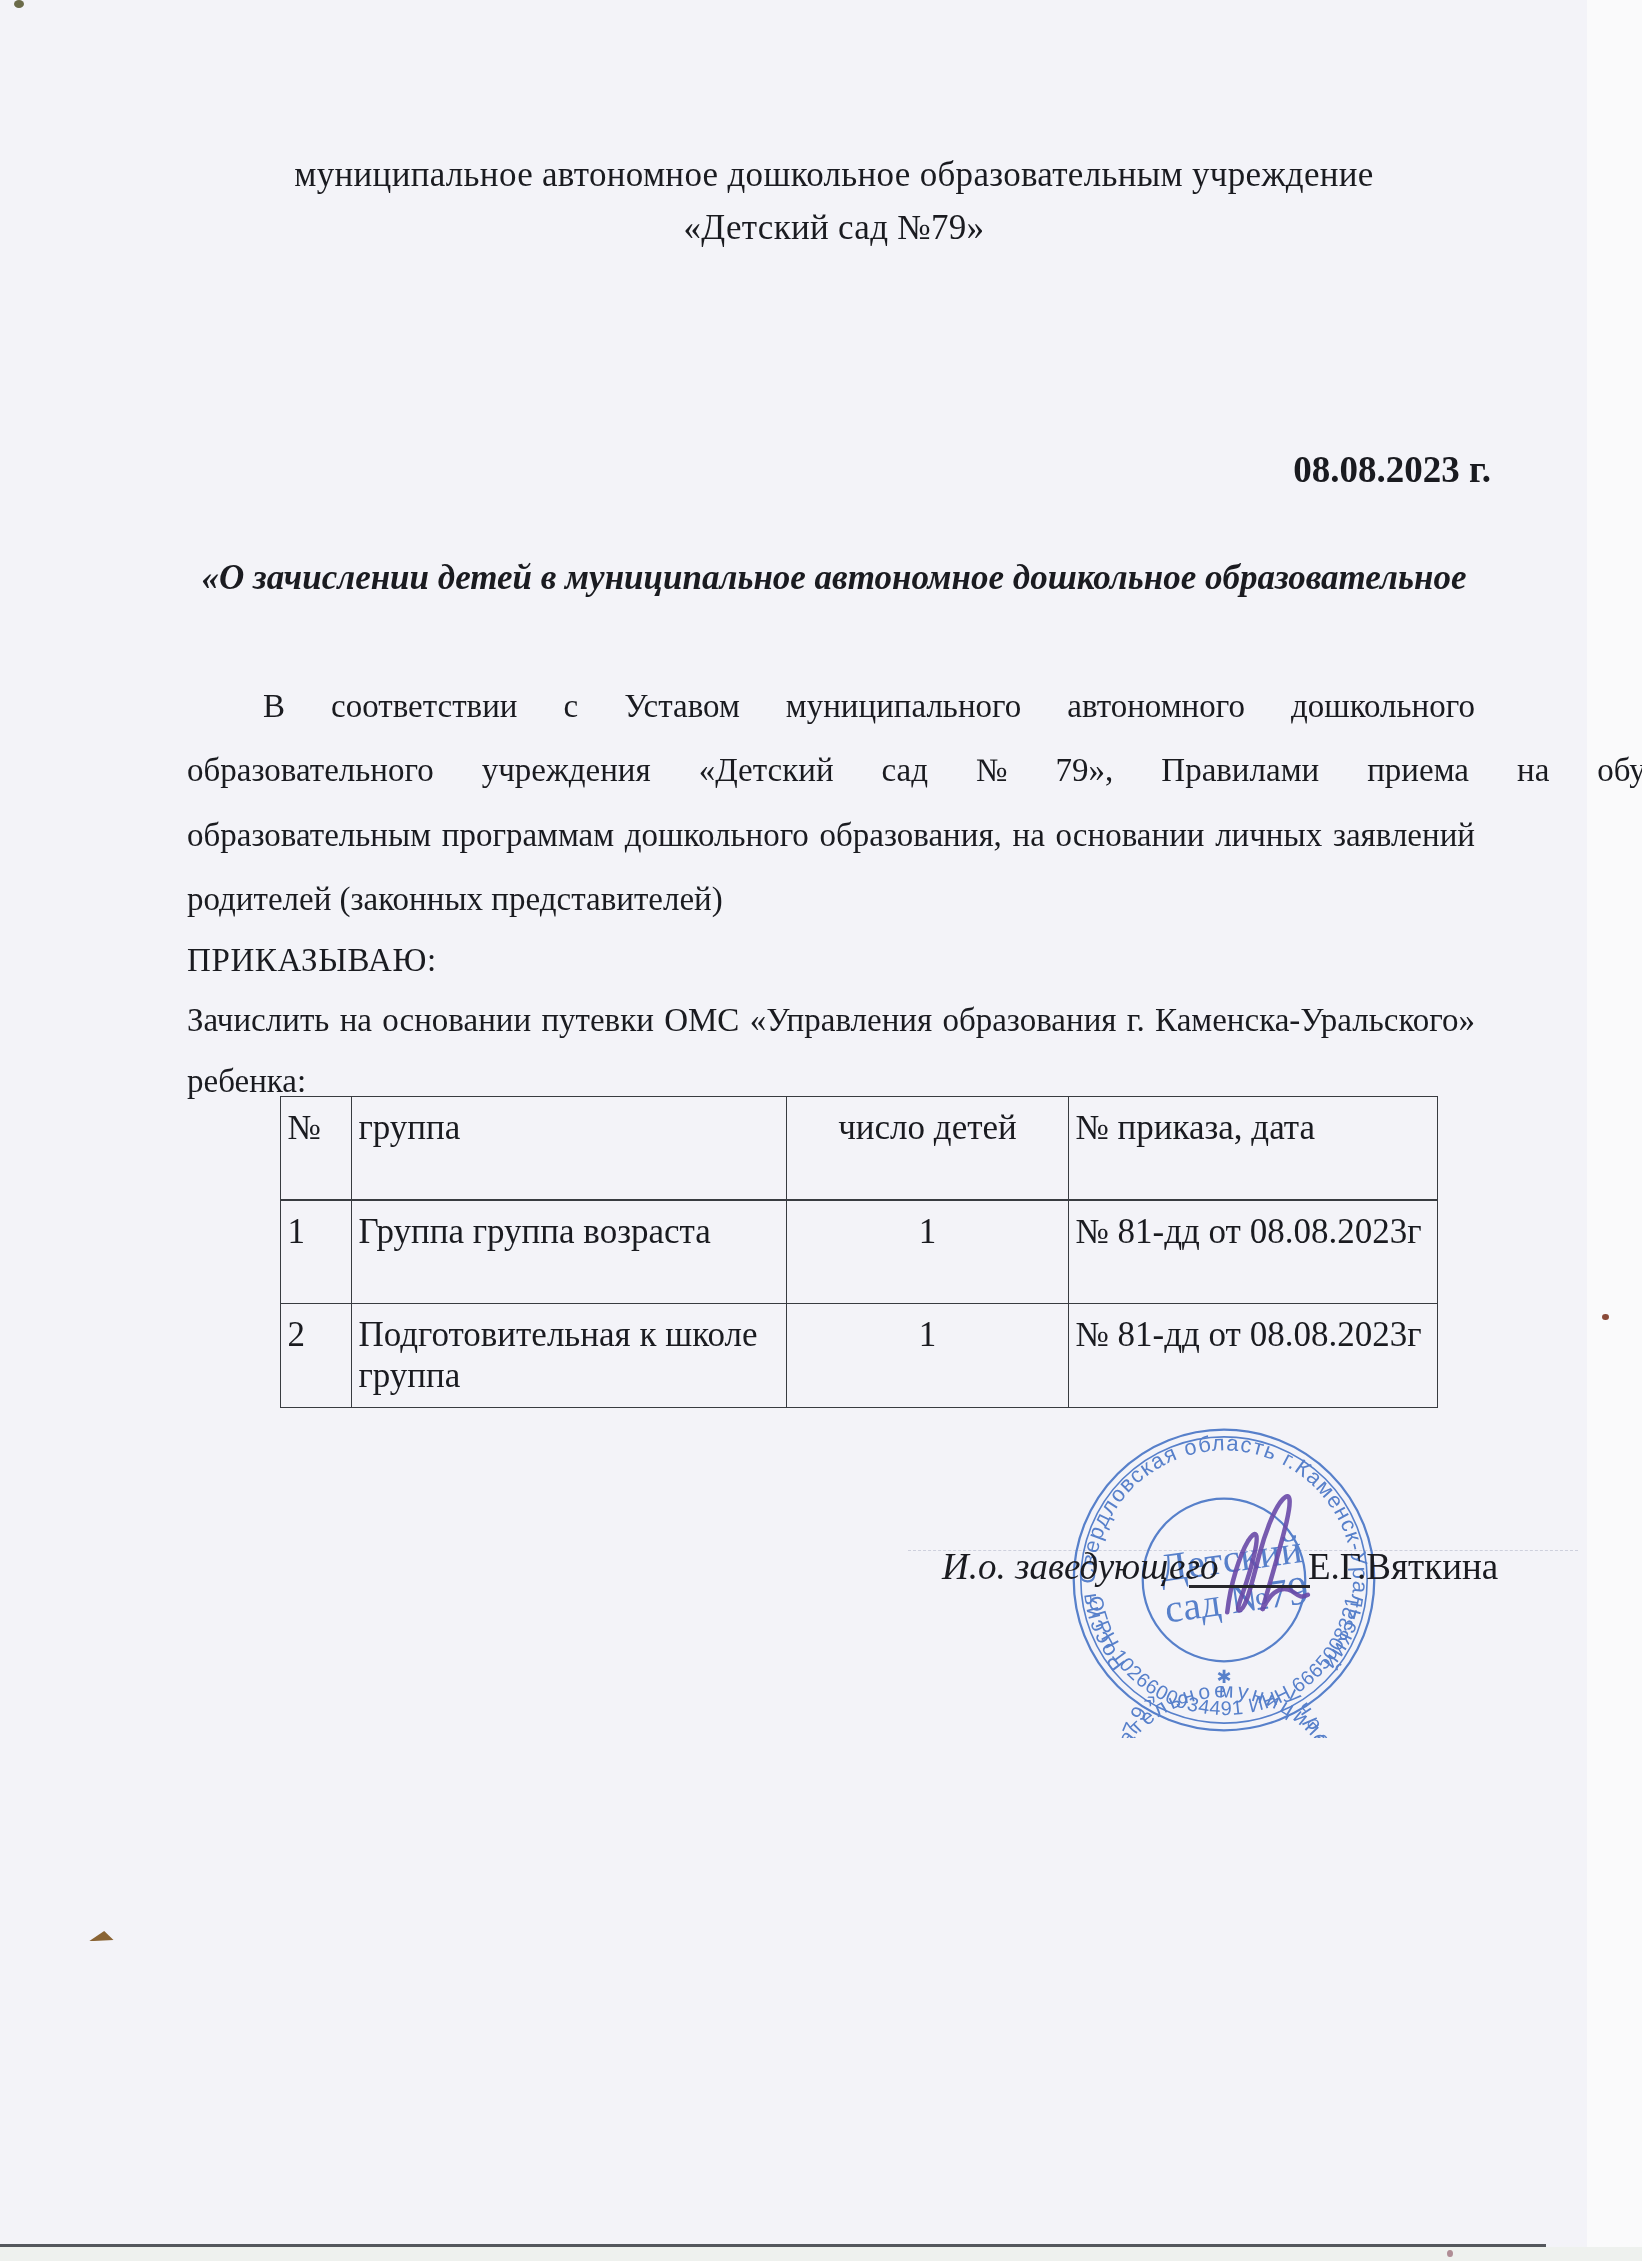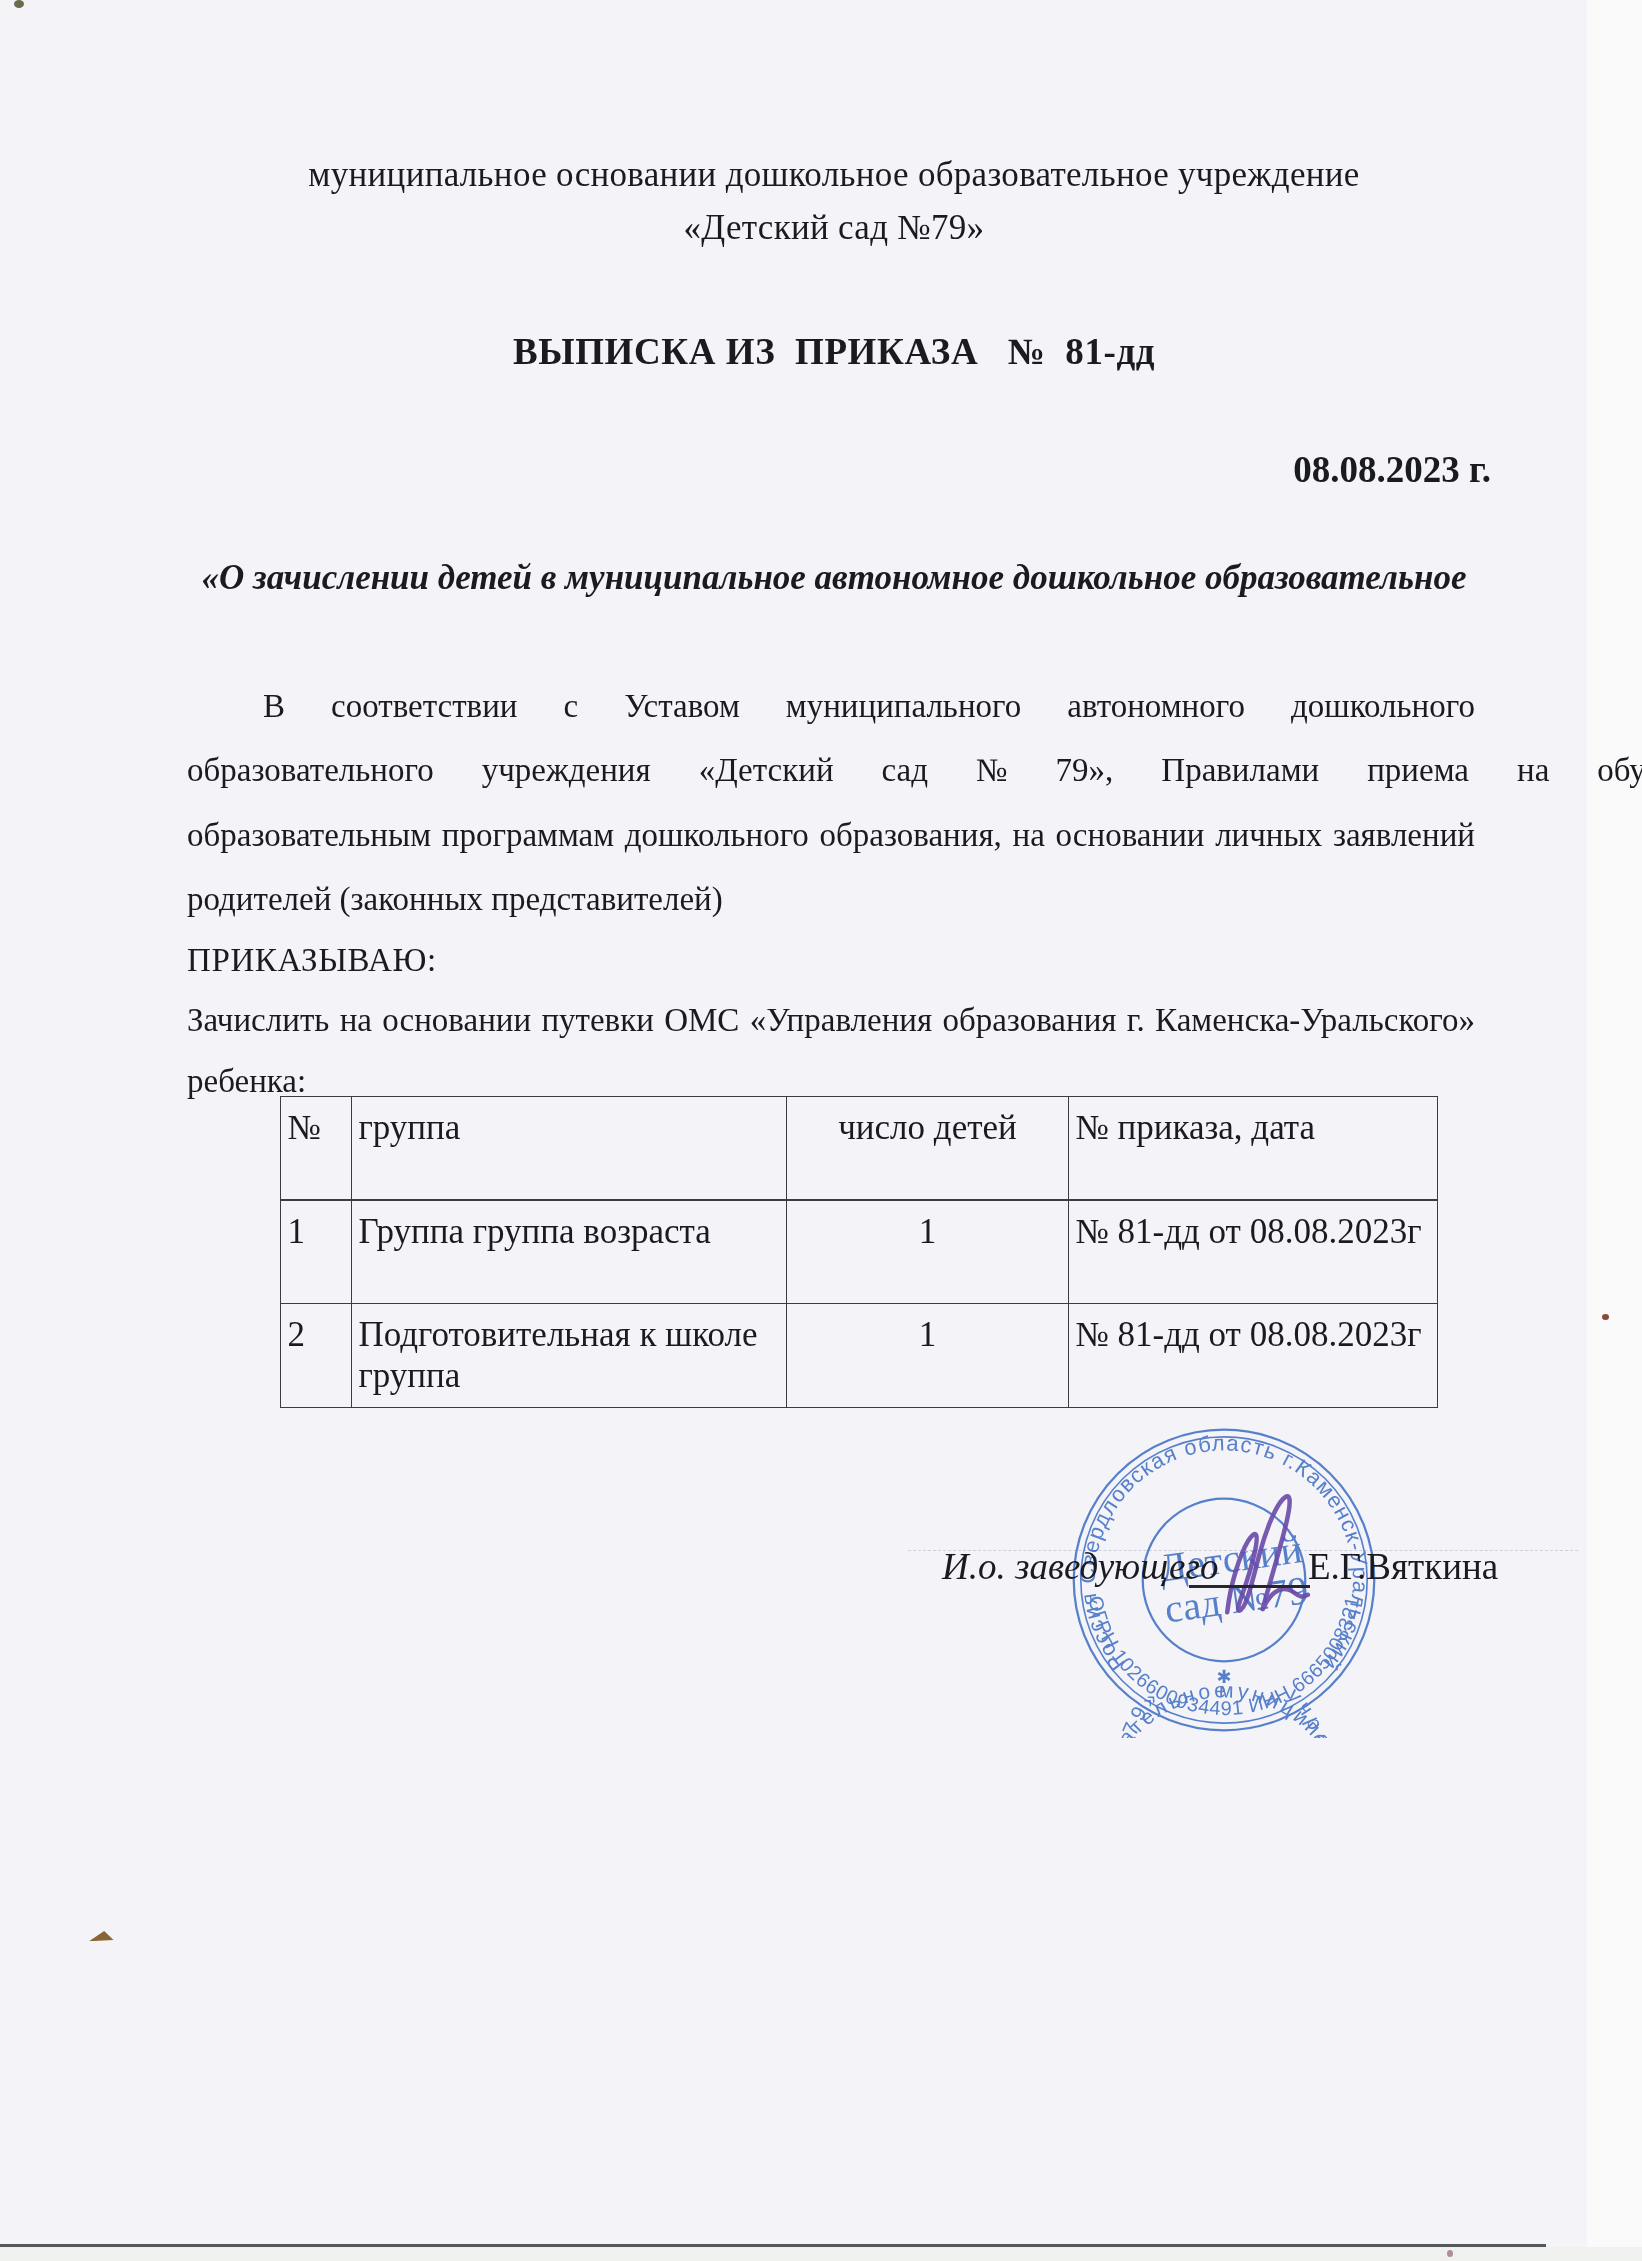--- a/index.html
+++ b/index.html
@@ -72,24 +72,23 @@
 </style>
 </head>
 <body>
 
 <div class="page">
 
   <div class="right-strip"></div>
   <div class="bottom-strip"></div>
   <div class="bottom-edge-line"></div>
 
-  <div class="abs content center org" style="top:153px;">муниципальное основании дошкольное образовательное учреждение</div>
+  <div class="abs content center org" style="top:153px;">муниципальное автономное дошкольное образовательным учреждение</div>
   <div class="abs content center org" style="top:206px;">«Детский сад №79»</div>
 
-  <div class="abs content center title" style="top:330px;">ВЫПИСКА ИЗ  ПРИКАЗА   №  81-дд</div>
 
   <div class="abs content date" style="top:416px;">08.08.2023 г.</div>
 
   <div class="abs content center subject" style="top:558px;">«О зачислении детей в муниципальное автономное дошкольное образовательное</div>
 
   <div class="abs body-line jline indent" style="top:688px;">
       <span>В</span>
       <span>соответствии</span>
       <span>с</span>
       <span>Уставом</span>

